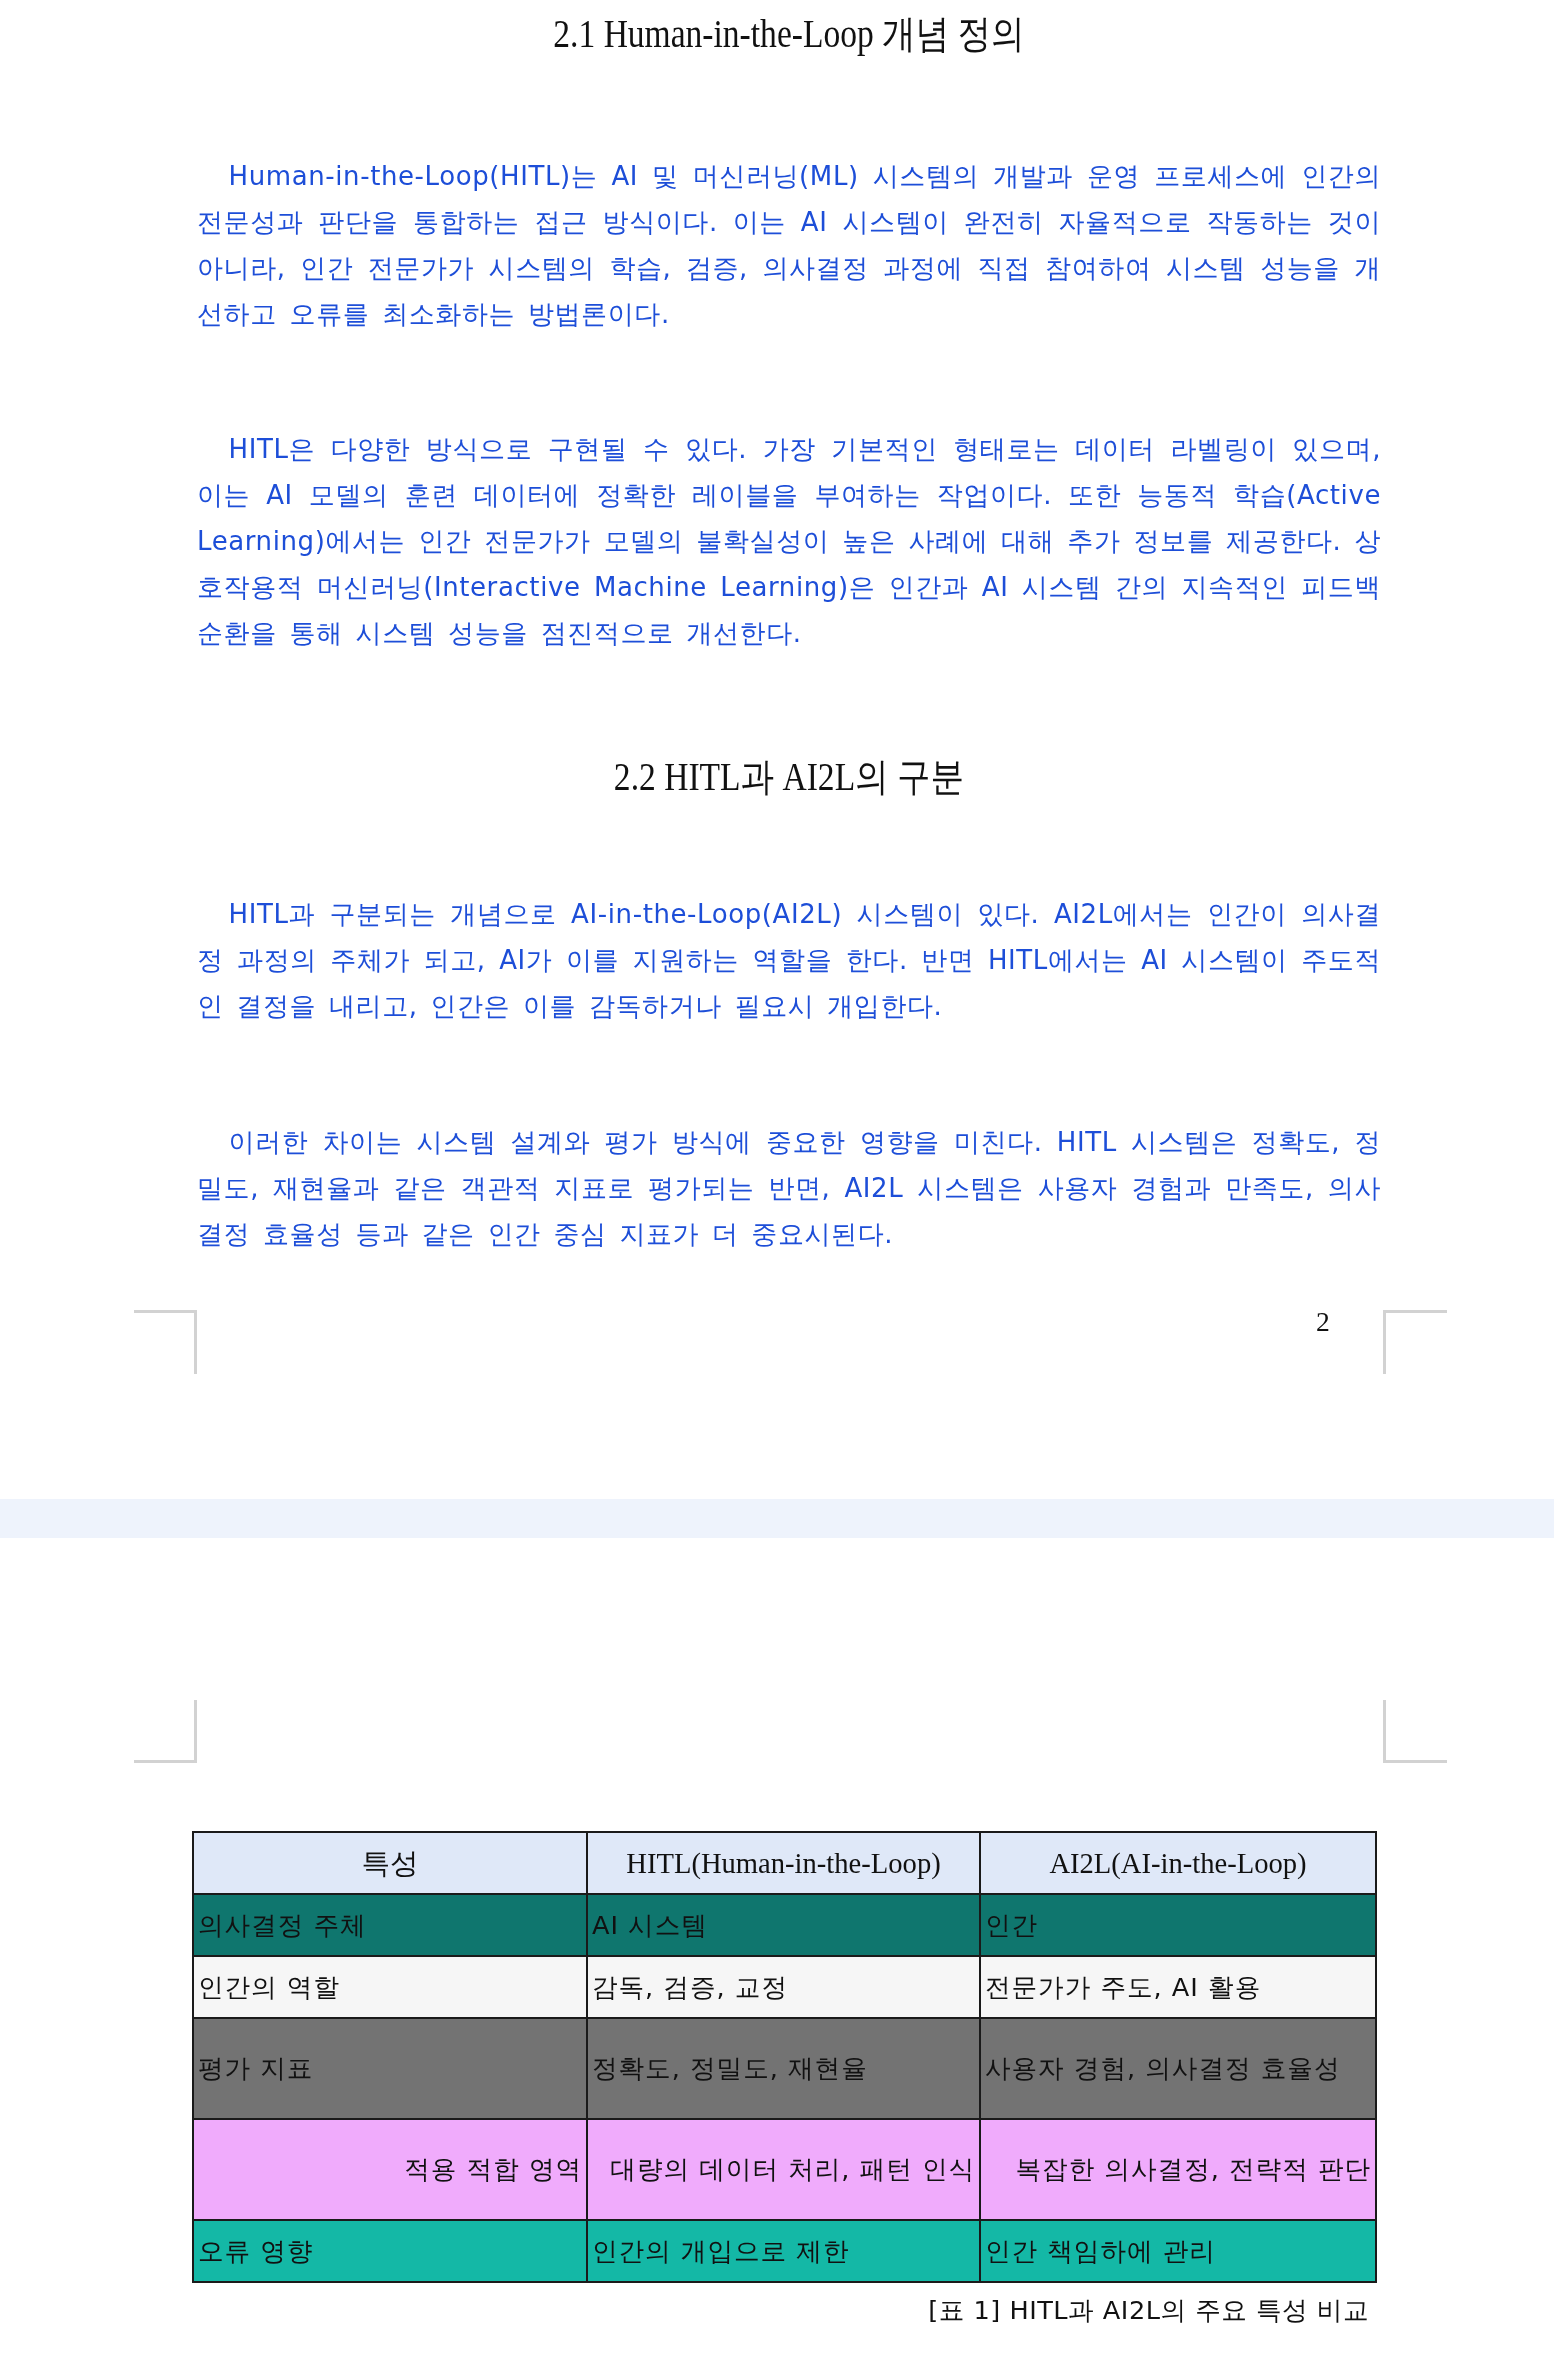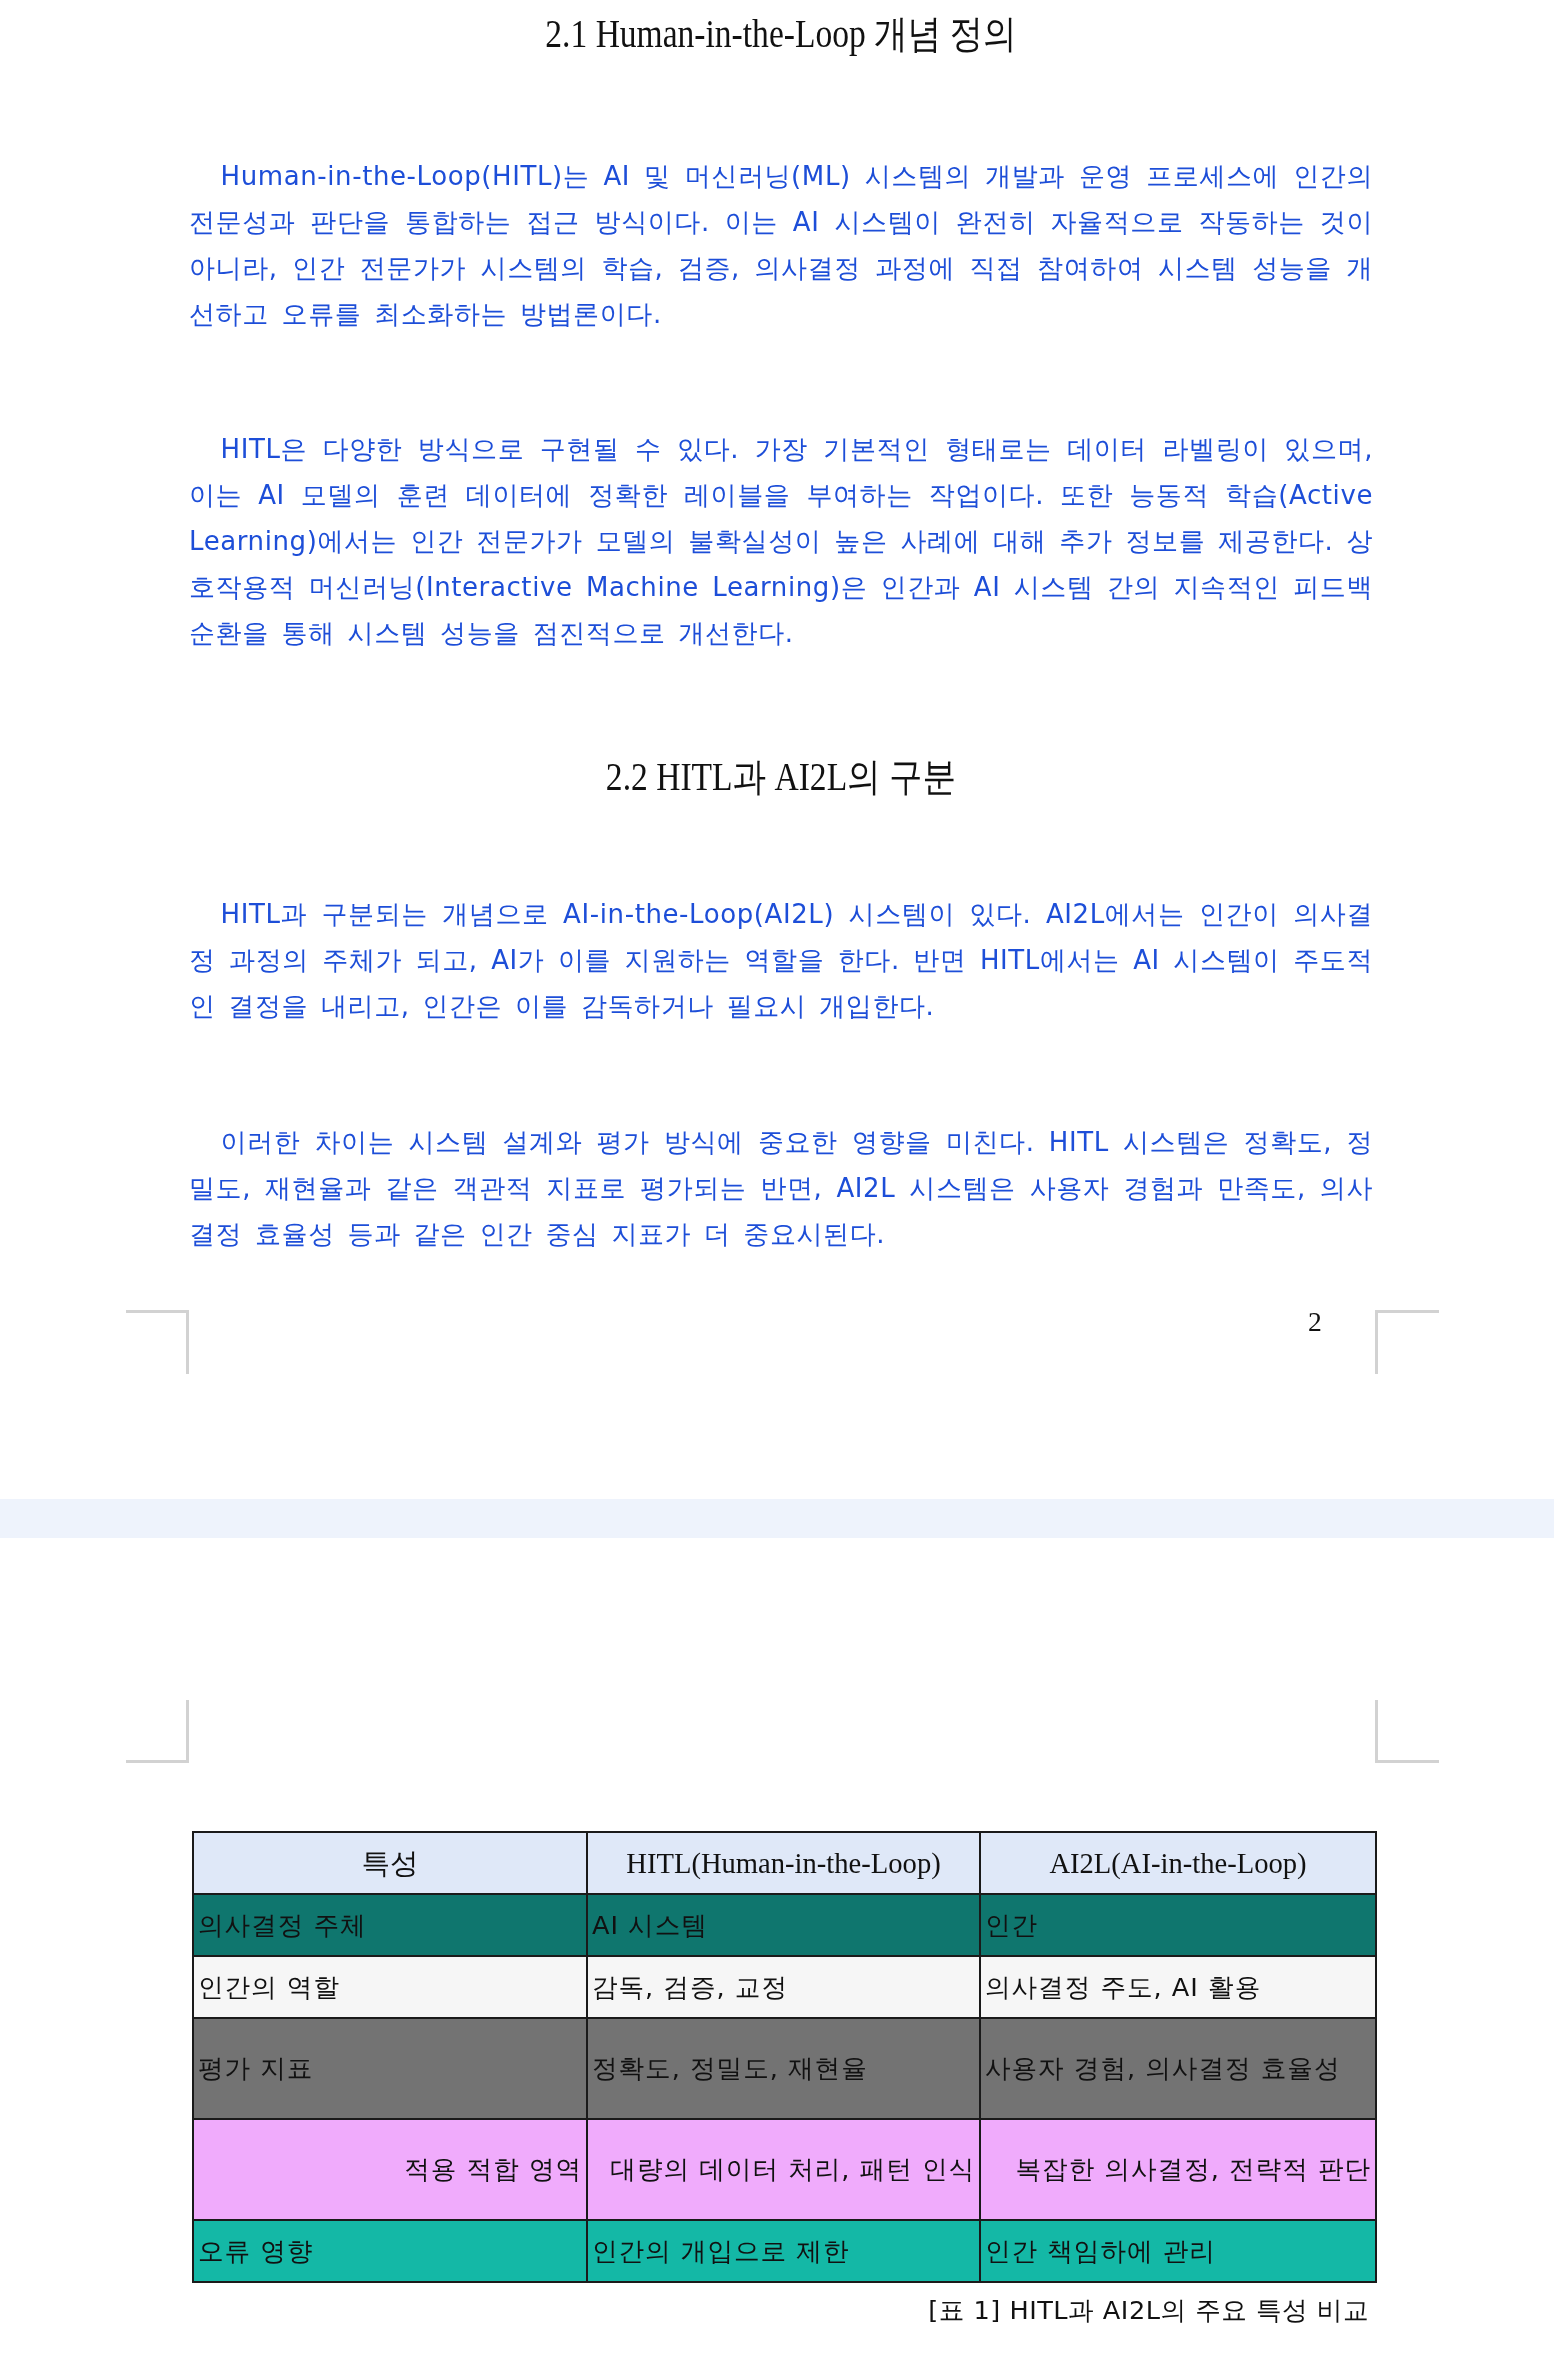--- a/index.html
+++ b/index.html
@@ -1,21 +1,21 @@
 <!DOCTYPE html>
 <html><head>
 <meta charset="utf-8">
 <style>
   html, body { margin:0; padding:0; }
   body {
     width:1554px; height:2370px; position:relative; overflow:hidden;
     background:#ffffff; color:#111;
     font-family:"DejaVu Serif","Liberation Serif",serif;
   }
-  .page { position:absolute; left:4px; width:1312px; background:#fff; }
+  .page { position:absolute; left:12px; width:1312px; background:#fff; }
   #page2 { top:0; height:1499px; }
   #page3 { top:1539px; height:831px; }
   .page-gap { position:absolute; left:0; top:1499px; width:1554px; height:39px; background:#eef3fc; }
 
   .heading {
     position:absolute; left:185px; width:1184px; text-align:center;
     font-family:"Liberation Serif","DejaVu Serif",serif;
     font-size:39px; line-height:47px; color:#111; margin:0; font-weight:normal;
     transform:scaleX(0.86); transform-origin:center;
   }
@@ -96,21 +96,21 @@
   </thead>
   <tbody>
     <tr class="r1">
       <td>의사결정 주체</td>
       <td>AI 시스템</td>
       <td>인간</td>
     </tr>
     <tr class="r2">
       <td>인간의 역할</td>
       <td>감독, 검증, 교정</td>
-      <td>의사결정 주도, AI 활용</td>
+      <td>전문가가 주도, AI 활용</td>
     </tr>
     <tr class="r3">
       <td>평가 지표</td>
       <td>정확도, 정밀도, 재현율</td>
       <td>사용자 경험, 의사결정 효율성</td>
     </tr>
     <tr class="r4">
       <td>적용 적합 영역</td>
       <td>대량의 데이터 처리, 패턴 인식</td>
       <td>복잡한 의사결정, 전략적 판단</td>

